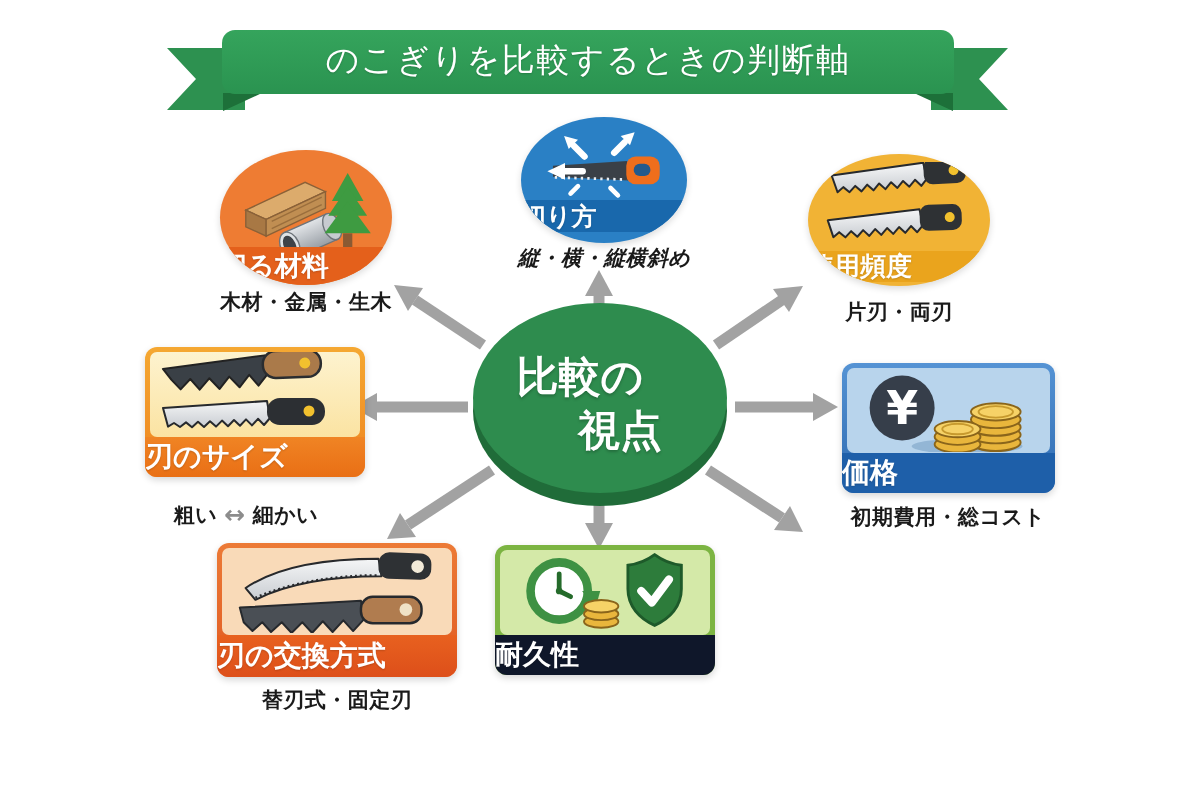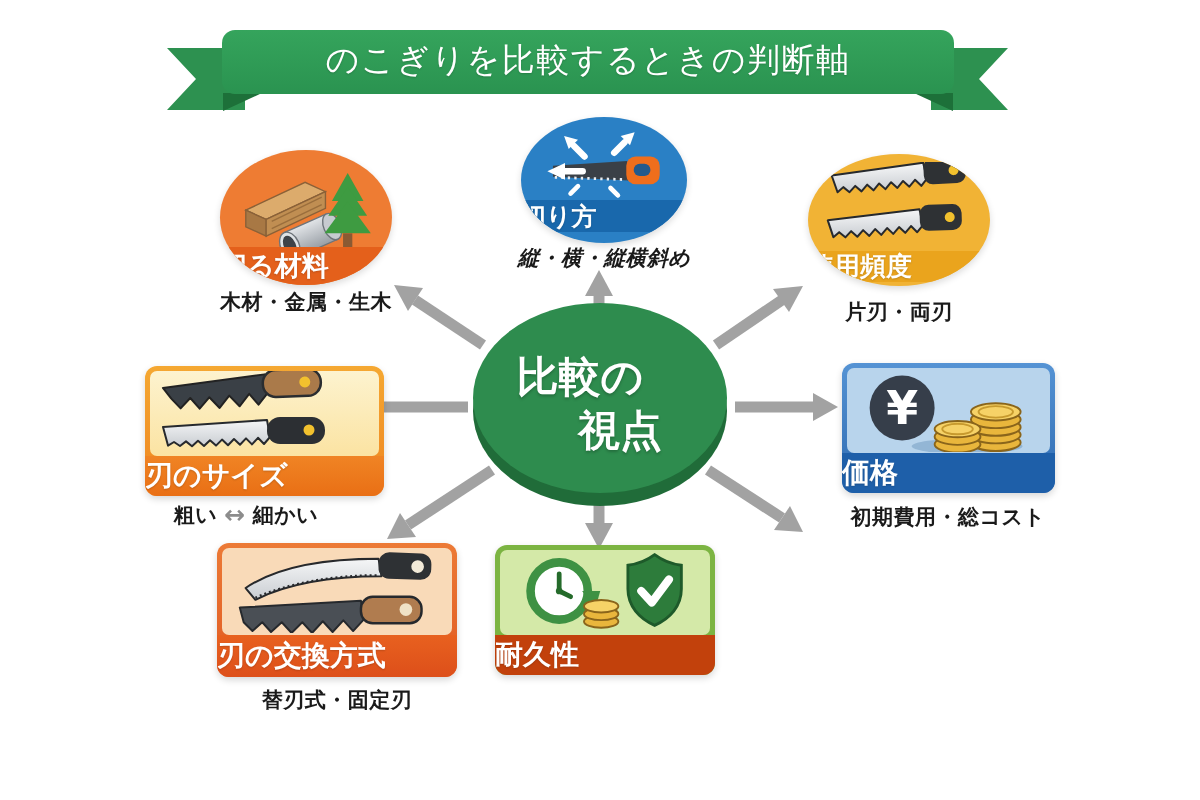--- a/index.html
+++ b/index.html
@@ -174,21 +174,21 @@
         <rect x="100" y="-2" width="42" height="26" rx="9" fill="#2e3134"></rect>
         <circle cx="130" cy="11" r="5" fill="#f2c12e"></circle>
       </g>
     </svg>
     <div class="band" style="bottom:4px;height:31px;font-size:26px;background:#eaa41d">
       <span>使用頻度</span>
     </div>
   </div>
   <div class="subtitle" style="left:899px;top:298px;">片刃・両刃</div>
 
-  <div class="rect-node" style="left:145px;top:366px;width:239px;height:130px;background:linear-gradient(#f5a832,#ee8420)">
+  <div class="rect-node" style="left:145px;top:347px;width:220px;height:130px;background:linear-gradient(#f5a832,#ee8420)">
     <div class="panel" style="bottom:40px;background:linear-gradient(#fdf3cf,#fbe3a2)"></div>
     <svg class="icon" style="left:12px;top:5px;" width="178" height="84" viewBox="0 0 178 84">
       <g transform="rotate(-2 90 18)">
         <path d="M6 14 L108 4 L111 22 L101 34 L92 23 L82 35 L72 24 L62 36 L52 25 L42 36 L33 25 L23 35 L14 25 Z" fill="#3a4046" stroke="#222222" stroke-width="2" stroke-linejoin="round"></path>
         <rect x="106" y="0" width="58" height="27" rx="13" fill="#aa7a4a" stroke="#2a2d30" stroke-width="2.5"></rect>
         <circle cx="148" cy="13" r="5.5" fill="#f2c12e"></circle>
       </g>
       <g transform="translate(0 46)">
         <path d="M6 10 L110 3 L113 20 L107 27 L101 20.8 L95 27.4 L89 21.4 L83 27.8 L77 22 L71 28.2 L65 22.6 L59 28.6 L53 23.2 L47 29 L41 23.8 L35 29.2 L29 24.4 L23 29 L17 25 L11 28.6 Z" fill="url(#silverG)" stroke="#26292d" stroke-width="2" stroke-linejoin="round"></path>
         <rect x="110" y="0" width="58" height="27" rx="13" fill="#2c2f33"></rect>
@@ -260,18 +260,18 @@
       </g>
       <circle cx="52" cy="44" r="3.5" fill="#256b2b"></circle>
       <g stroke="#8a651b" stroke-width="2">
         <ellipse cx="96" cy="76" rx="18" ry="6.5" fill="#e9b63c"></ellipse>
         <ellipse cx="96" cy="68" rx="18" ry="6.5" fill="#e9b63c"></ellipse>
         <ellipse cx="96" cy="60" rx="18" ry="6.5" fill="#f6d267"></ellipse>
       </g>
       <path d="M152 6 C160 12 170 16 180 17 L180 42 C180 60 168 73 152 80 C136 73 124 60 124 42 L124 17 C134 16 144 12 152 6 Z" fill="#2d7c3b" stroke="#1e5a2a" stroke-width="3"></path>
       <polyline points="138,44 149,56 167,32" fill="none" stroke="#ffffff" stroke-width="8.5" stroke-linecap="round" stroke-linejoin="round"></polyline>
     </svg>
-    <div class="band" style="bottom:0;height:40px;font-size:28px;background:#c2410c">
+    <div class="band" style="bottom:0;height:40px;font-size:28px;background:#0f172a">
       <span>耐久性</span>
     </div>
   </div>
 
 </div>
 
 </body></html>

